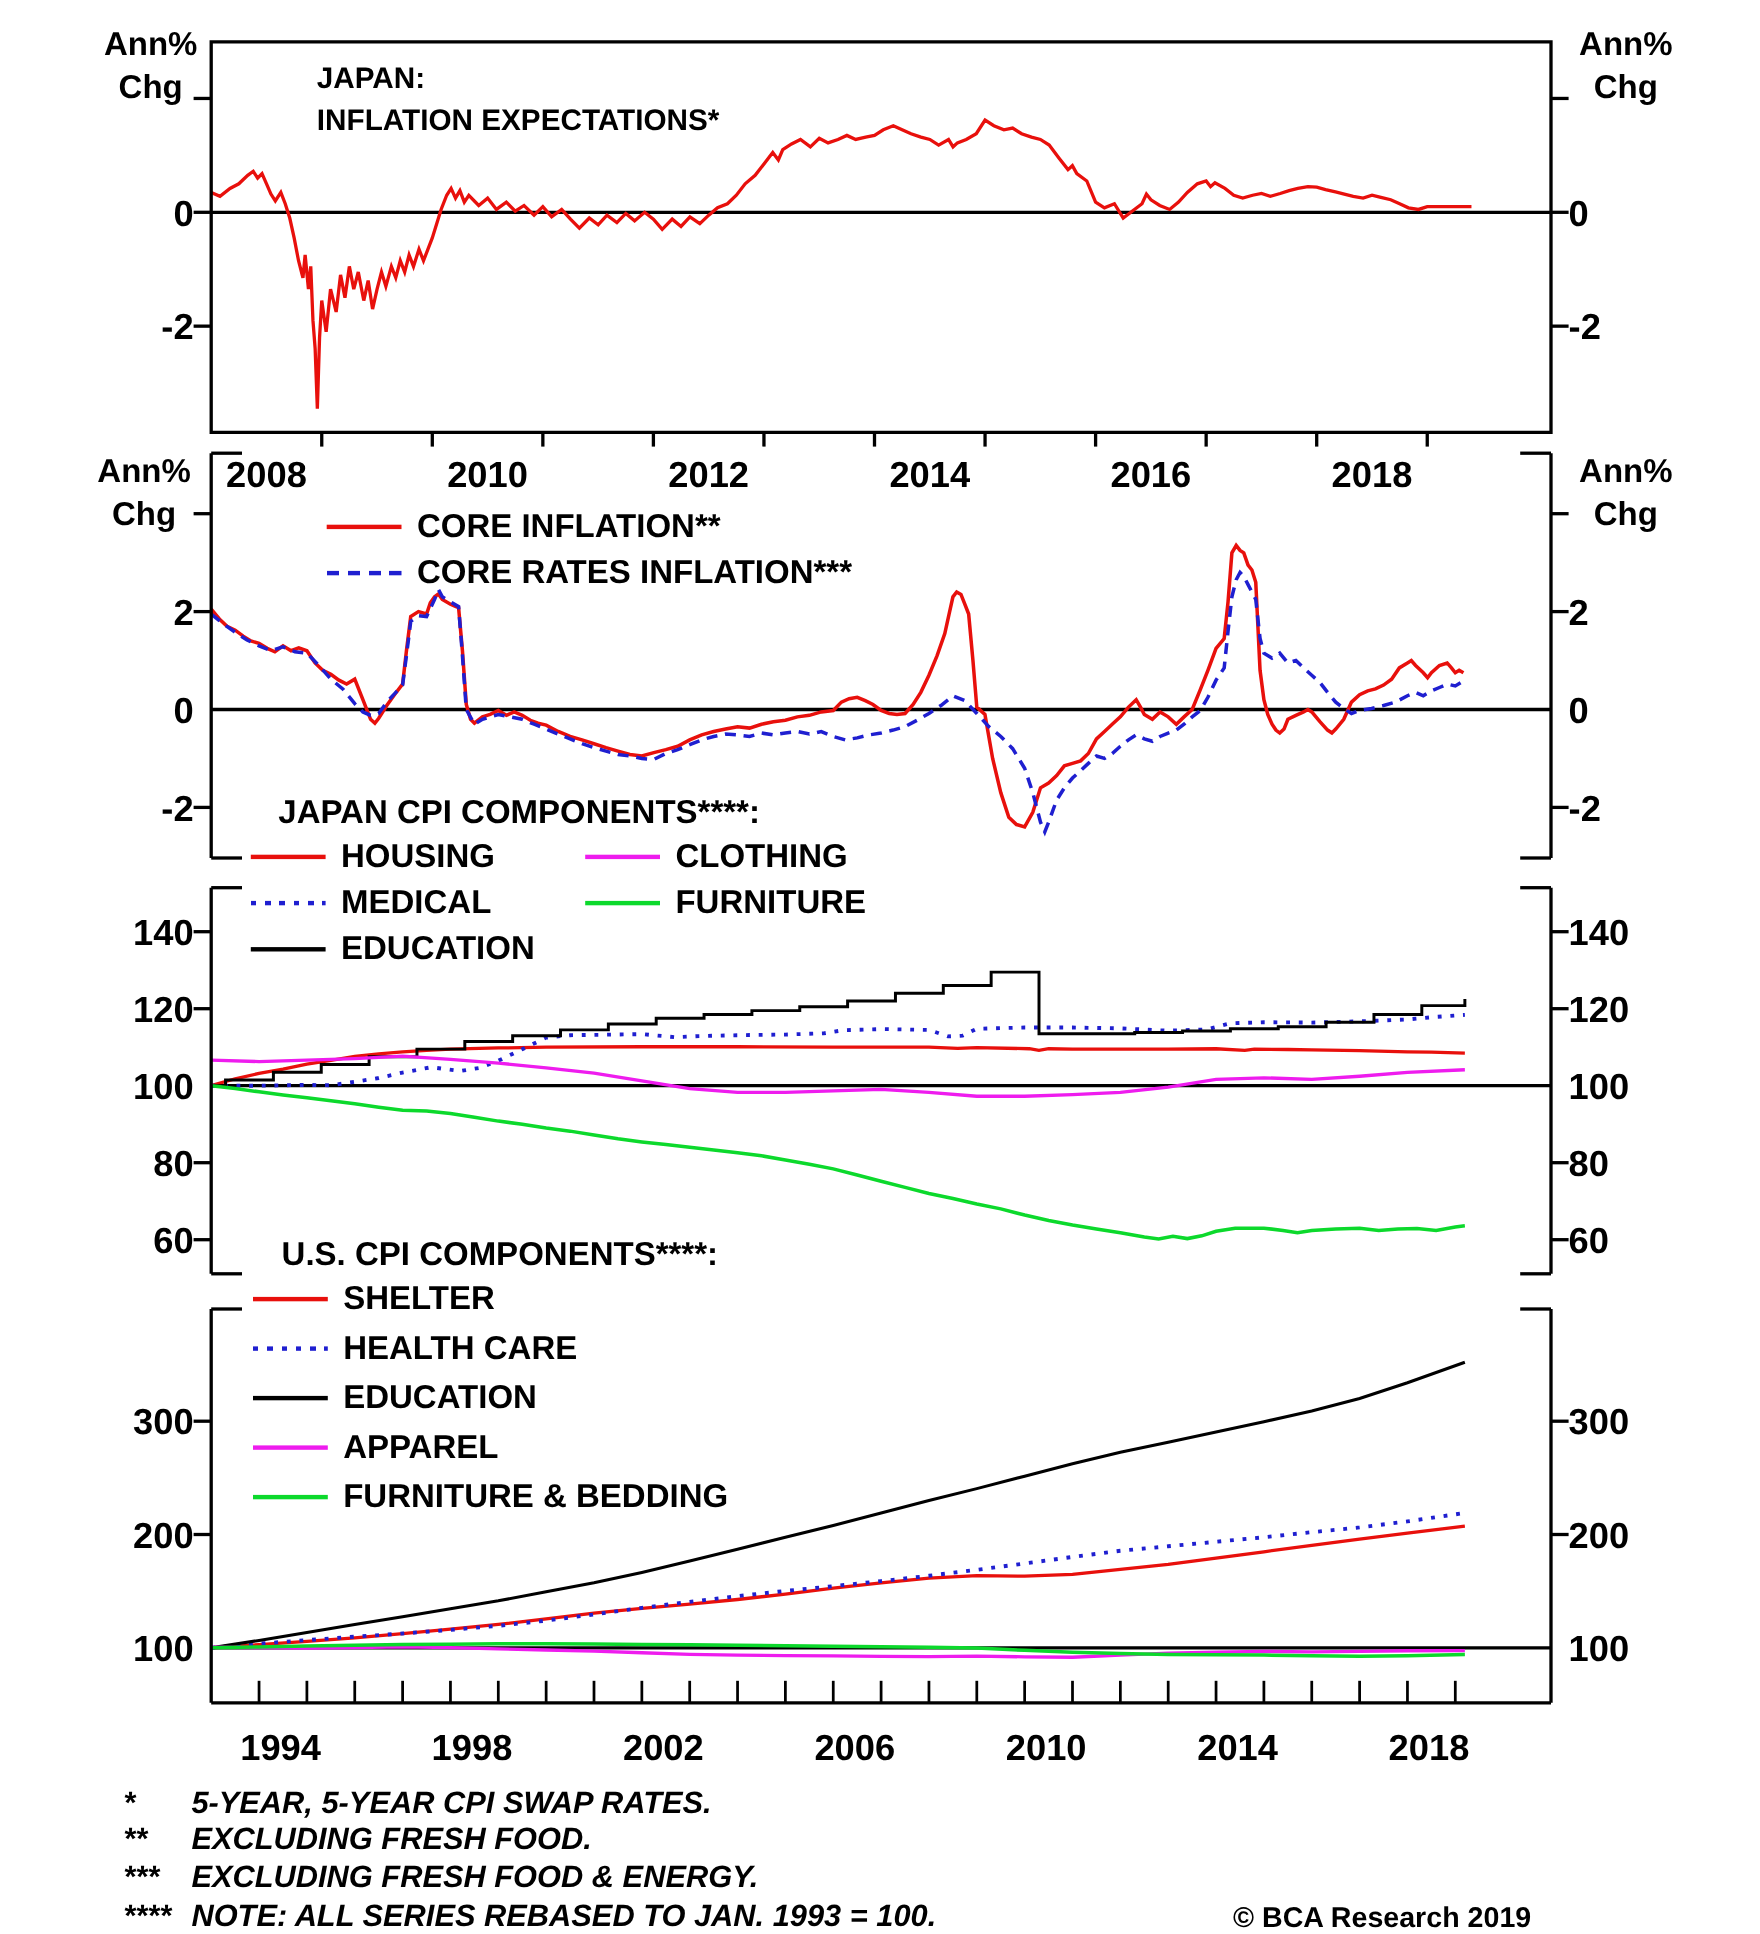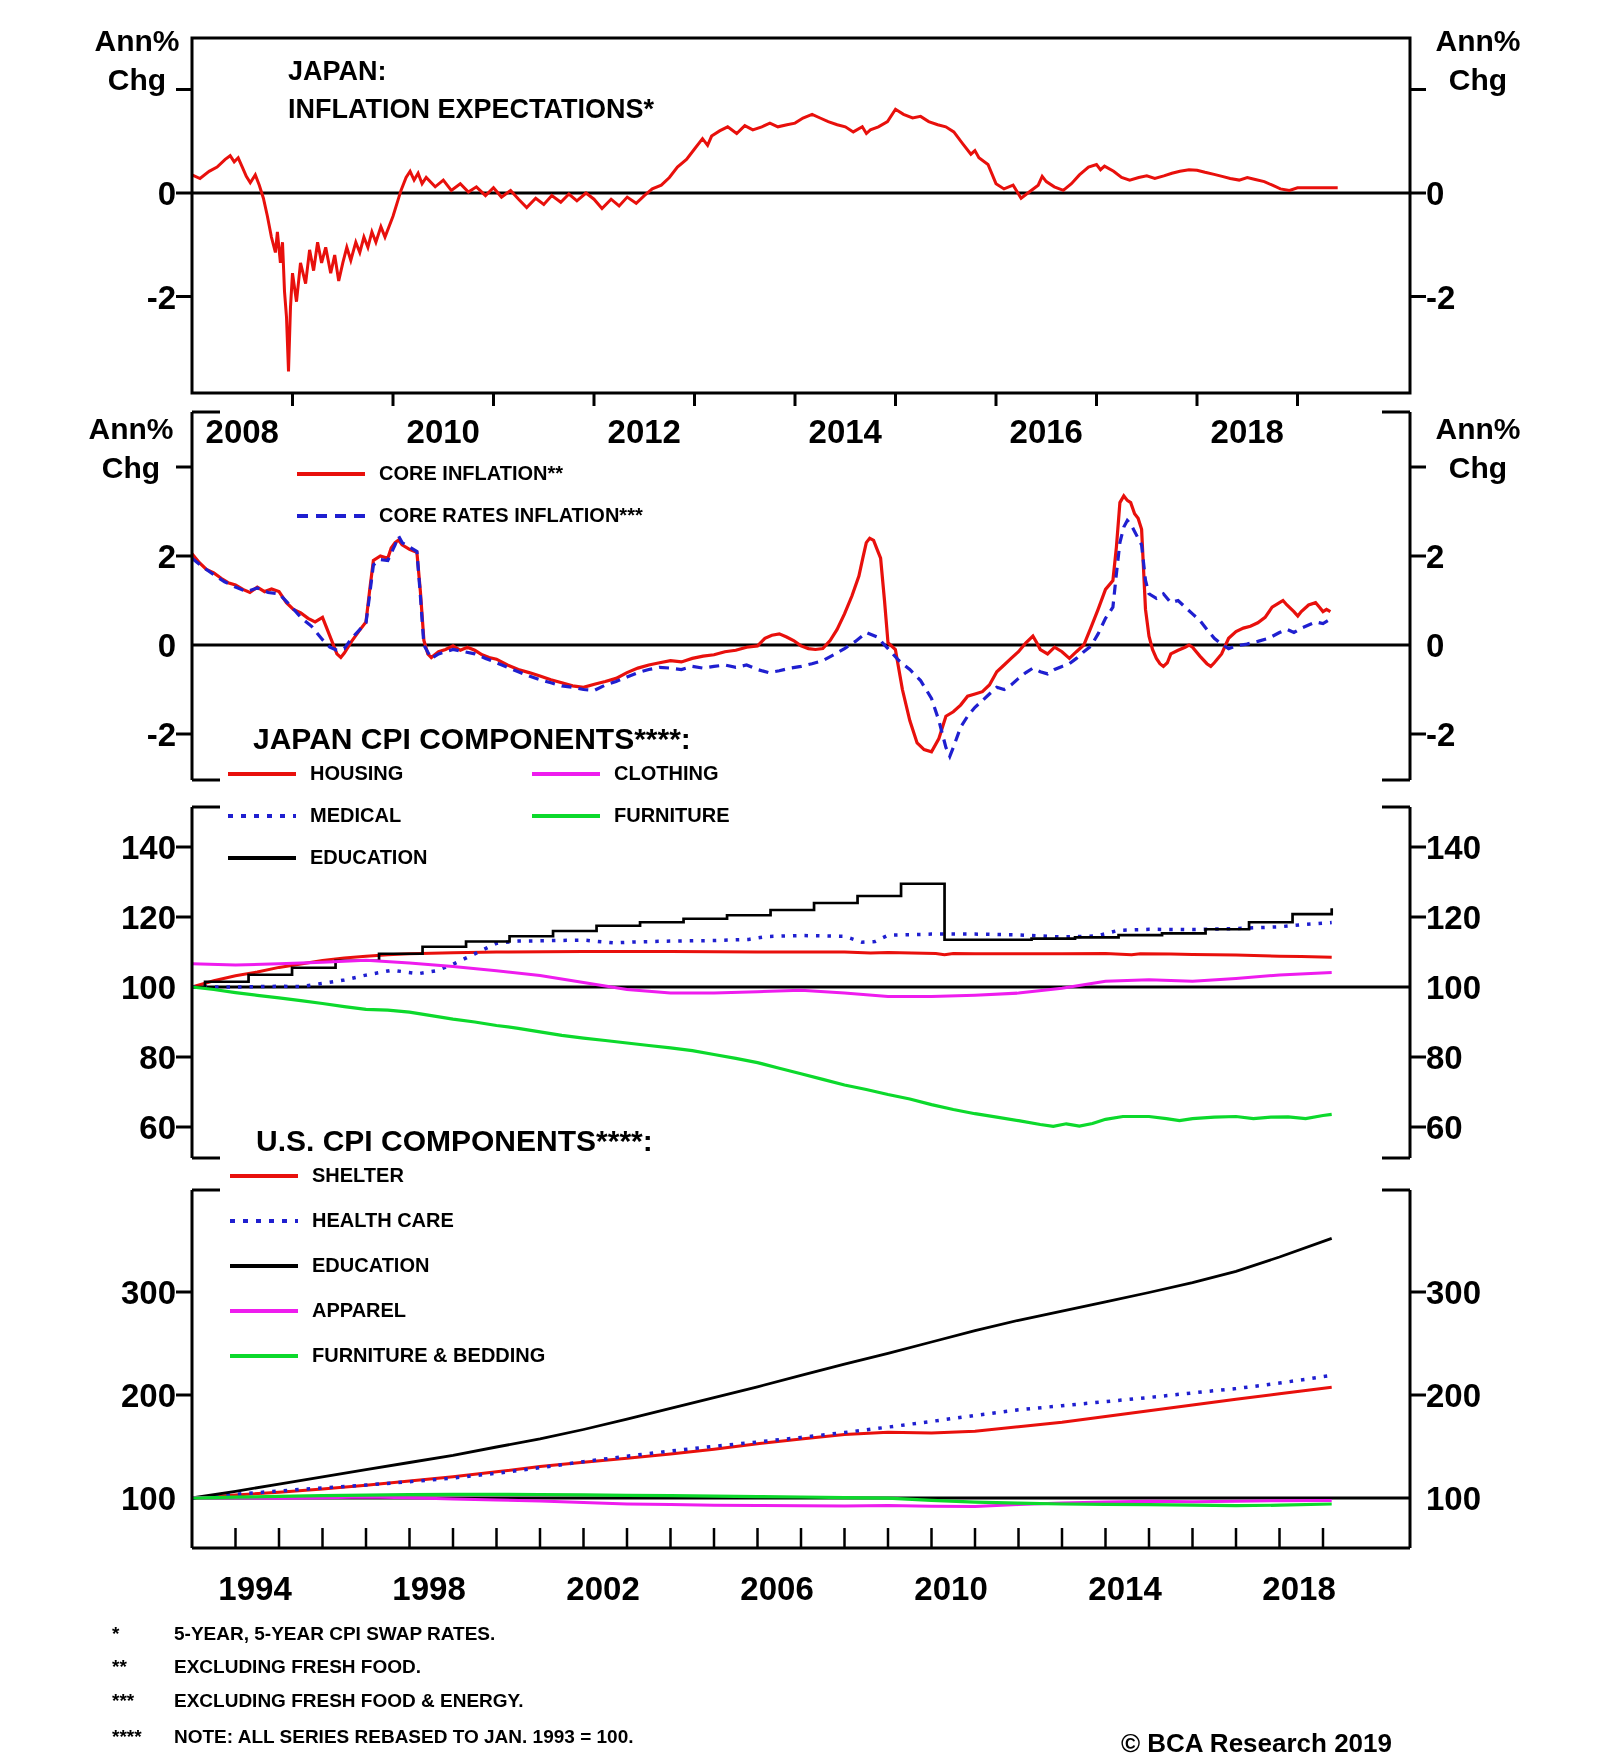--- a/index.html
+++ b/index.html
@@ -4,23 +4,23 @@
 <style>
   html,body{margin:0;padding:0;background:#ffffff;}
   #stage{position:relative;width:1600px;height:1758px;background:#ffffff;overflow:hidden;
          font-family:"Liberation Sans",sans-serif;font-weight:bold;color:#000;}
   #plot-svg{position:absolute;left:0;top:0;}
   .abs{position:absolute;}
   .panel-title{font-size:27px;line-height:38px;letter-spacing:0px;}
   .unit{font-size:30px;line-height:39px;text-align:center;width:110px;}
   .legend-row{position:absolute;display:flex;align-items:center;}
   .swatch{display:inline-block;width:68px;height:4px;margin-right:14px;flex:0 0 auto;}
-  .legend-label{font-size:20px;white-space:nowrap;}
+  .legend-label{font-size:30px;white-space:nowrap;}
   .legend-title{font-size:30px;white-space:nowrap;margin-left:23px;}
-  .footnote-row{position:absolute;font-size:19px;white-space:nowrap;}
+  .footnote-row{position:absolute;font-size:28px;white-space:nowrap;font-style:italic;}
   .fn-marker{display:inline-block;width:62px;}
   .copyright{position:absolute;font-size:26px;white-space:nowrap;}
 </style>
 </head>
 <body>
 
 <div id="stage">
   <svg id="plot-svg" width="1600" height="1758">
       <g>
         <line x1="192" y1="193" x2="1410" y2="193" stroke="#000" stroke-width="3"></line>

